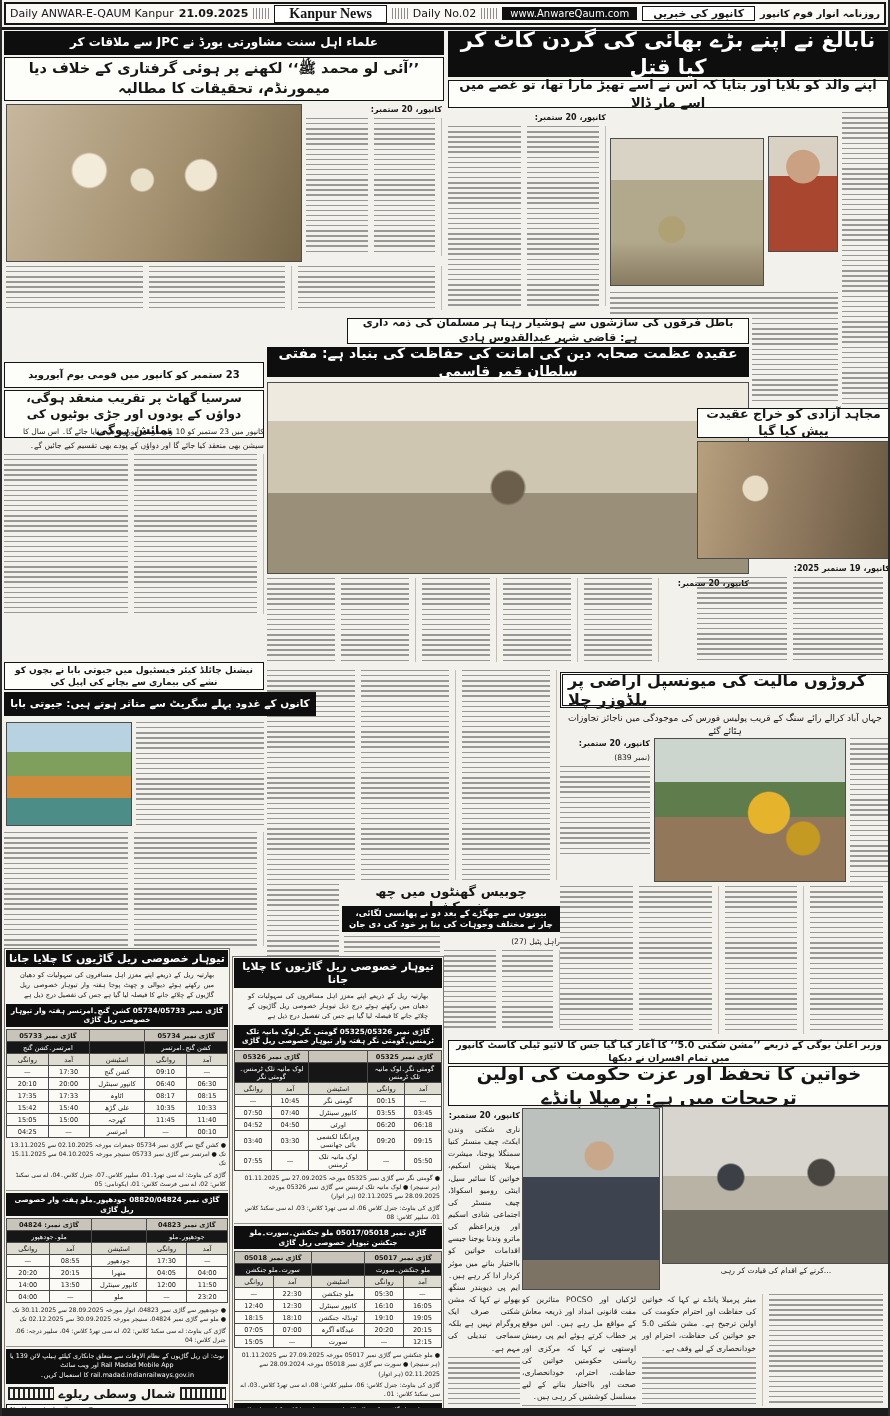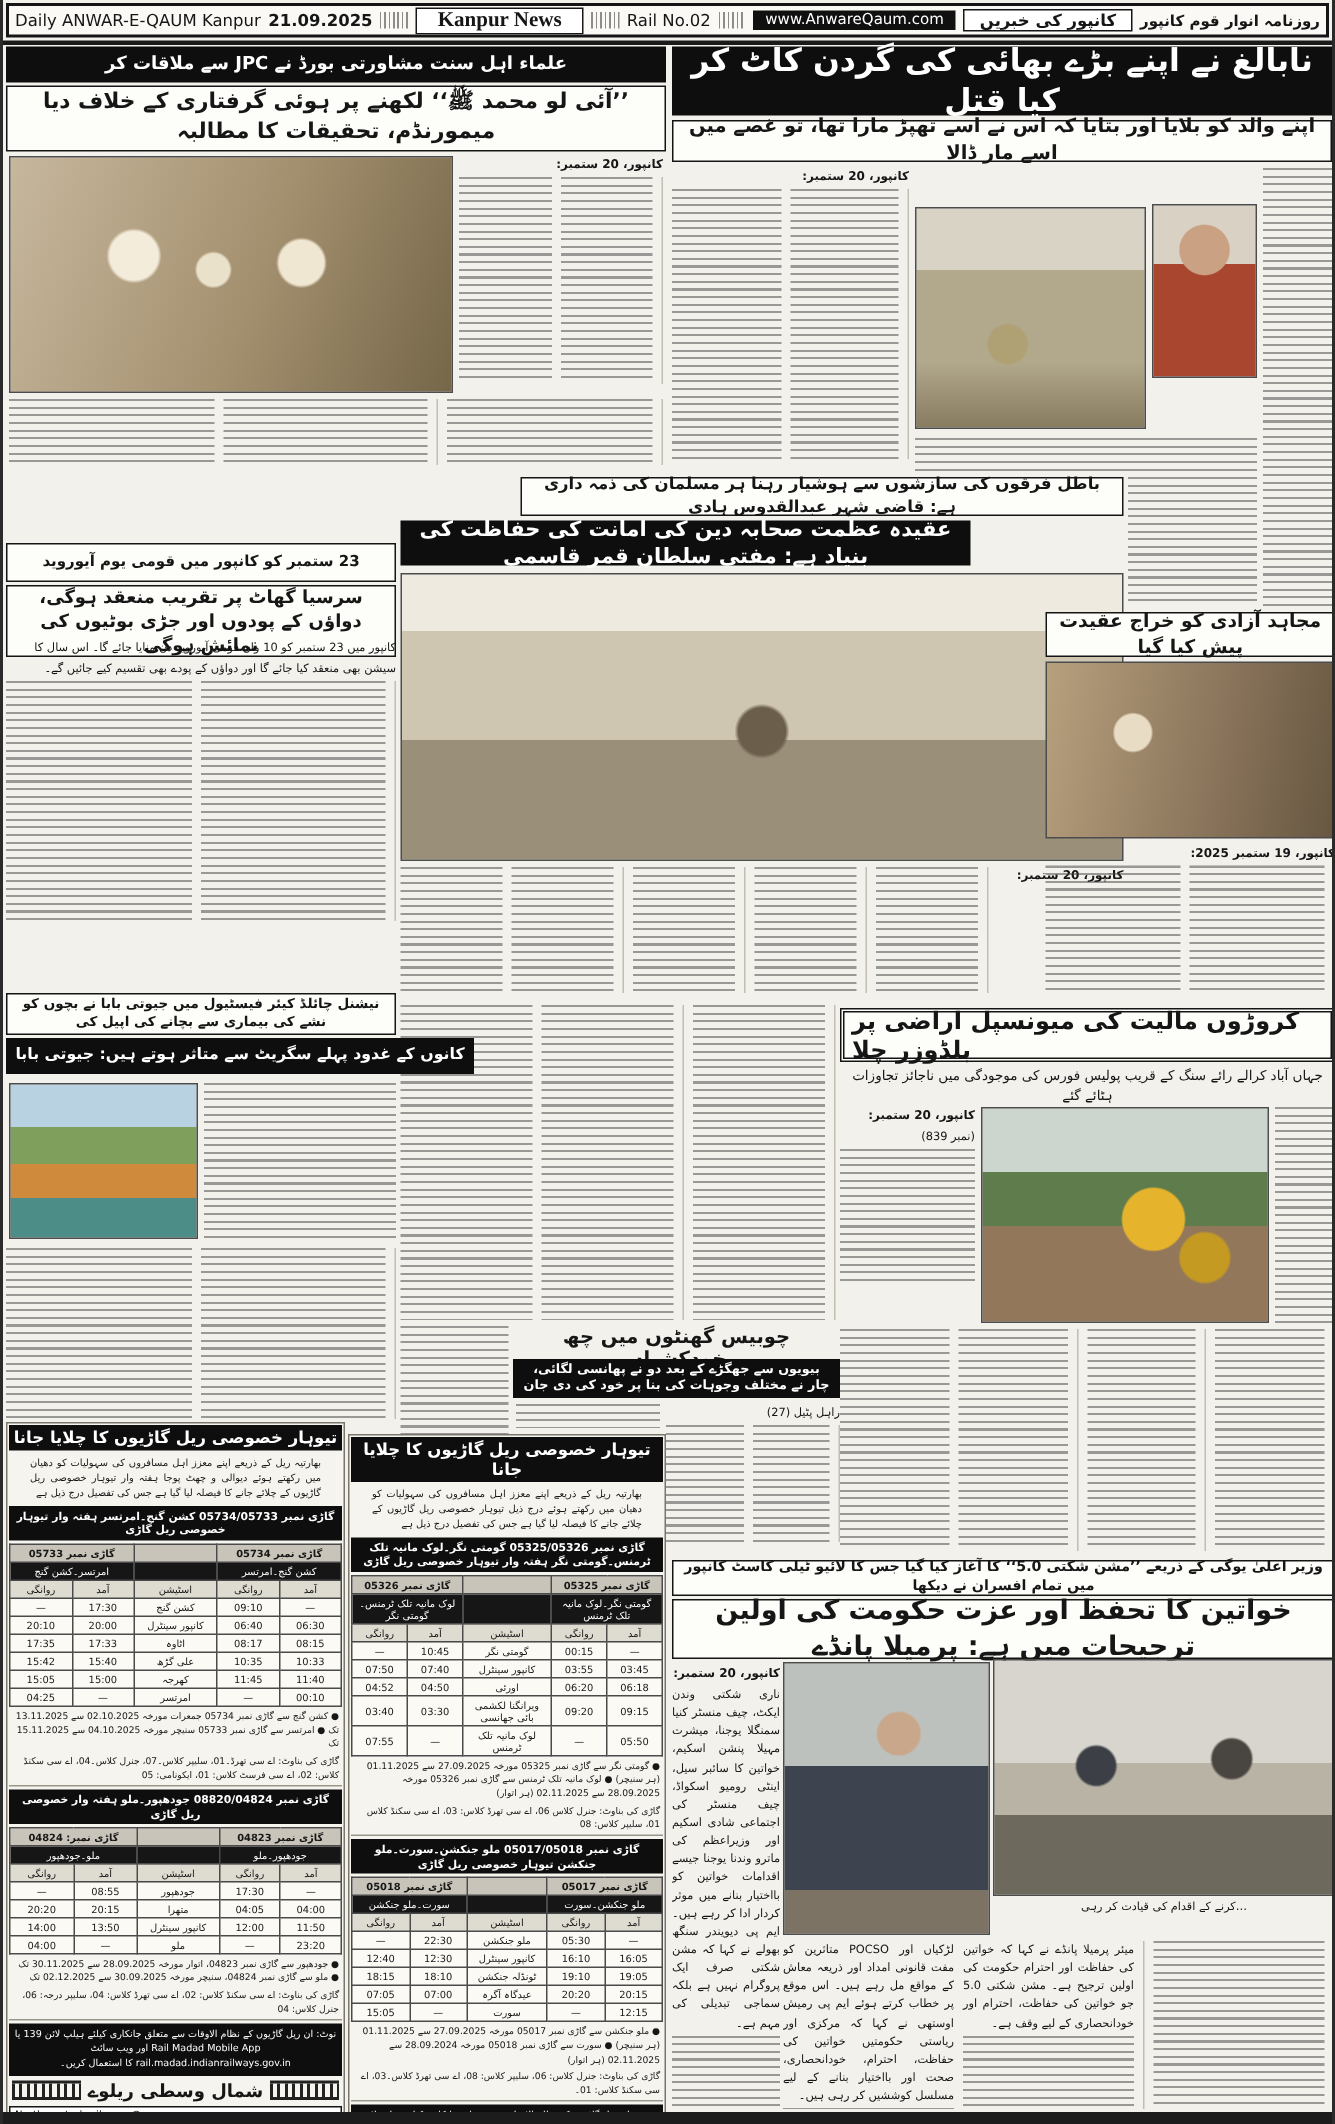--- a/index.html
+++ b/index.html
@@ -66,21 +66,21 @@
 <body>
 
 <div id="page">
 
   <div id="masthead" class="abs">
     <span class="mh-seg">Daily ANWAR-E-QAUM Kanpur</span>
     <b class="mh-seg">21.09.2025</b>
     <span class="mh-hatch"></span>
     <span class="mh-box">Kanpur News</span>
     <span class="mh-hatch"></span>
-    <span class="mh-seg">Rail No.02</span>
+    <span class="mh-seg">Daily No.02</span>
     <span class="mh-hatch"></span>
     <span class="mh-site">www.AnwareQaum.com</span>
     <span class="mh-urdu rtl">کانپور کی خبریں</span>
     <span class="mh-seg rtl" style="font-size:10px;font-weight:bold;">روزنامہ انوار قوم کانپور</span>
   </div>
   <div id="toprule" class="abs"></div>
 
   <div class="abs hblack" style="left:2px;top:31px;width:440px;height:24px;font-size:12px;">علماء اہل سنت مشاورتی بورڈ نے JPC سے ملاقات کر</div>
   <div class="abs hbox" style="left:2px;top:57px;width:440px;height:44px;font-size:14.5px;">’’آئی لو محمد ﷺ‘‘ لکھنے پر ہوئی گرفتاری کے خلاف دیا میمورنڈم، تحقیقات کا مطالبہ</div>
   <div class="abs photo" id="ph-memo" style="left:4px;top:104px;width:296px;height:158px;"></div>
@@ -128,21 +128,21 @@
   <div class="abs" style="left:608px;top:292px;width:228px;height:22px;">
       <div class="tsim" style="height:100%;"></div>
     </div>
   <div class="abs cols" style="left:750px;top:318px;width:86px;height:84px;">
     <div class="c">
         <div class="tsim"></div>
       </div>
   </div>
 
   <div class="abs hbox" style="left:345px;top:318px;width:402px;height:26px;font-size:11px;">باطل فرقوں کی سازشوں سے ہوشیار رہنا ہر مسلمان کی ذمہ داری ہے: قاضی شہر عبدالقدوس ہادی</div>
-  <div class="abs hblack" style="left:265px;top:347px;width:380px;height:30px;font-size:14px;">عقیدہ عظمت صحابہ دین کی امانت کی حفاظت کی بنیاد ہے: مفتی سلطان قمر قاسمی</div>
+  <div class="abs hblack" style="left:265px;top:347px;width:482px;height:30px;font-size:14px;">عقیدہ عظمت صحابہ دین کی امانت کی حفاظت کی بنیاد ہے: مفتی سلطان قمر قاسمی</div>
 
   <div class="abs hbox" style="left:2px;top:362px;width:260px;height:26px;font-size:10px;">23 ستمبر کو کانپور میں قومی یوم آیوروید</div>
   <div class="abs hbox" style="left:2px;top:390px;width:260px;height:48px;font-size:12px;">سرسیا گھاٹ پر تقریب منعقد ہوگی، دواؤں کے پودوں اور جڑی بوٹیوں کی نمائش ہوگی</div>
   <div class="abs" style="left:2px;top:426px;width:260px;height:216px;">
     <p class="ubody">کانپور میں 23 ستمبر کو 10 واں قومی آیوروید دن منایا جائے گا۔ اس سال کا</p>
     <p class="ubody">سیشن بھی منعقد کیا جائے گا اور دواؤں کے پودے بھی تقسیم کیے جائیں گے۔</p>
     <div class="cols" style="height:160px;">
         <div class="c">
           <div class="tsim"></div>
         </div>

